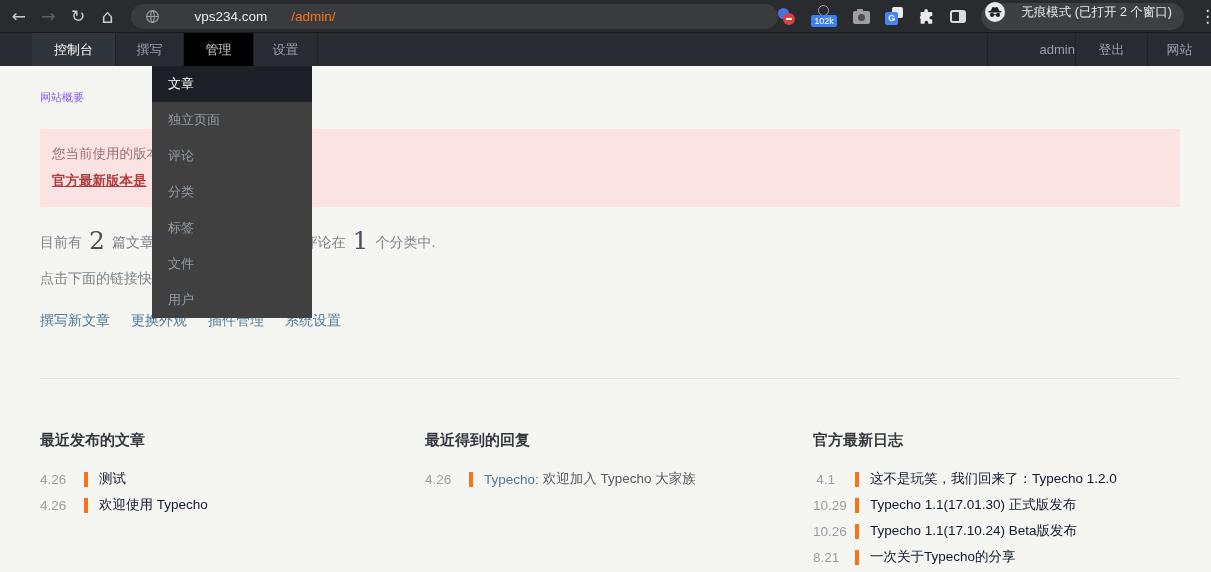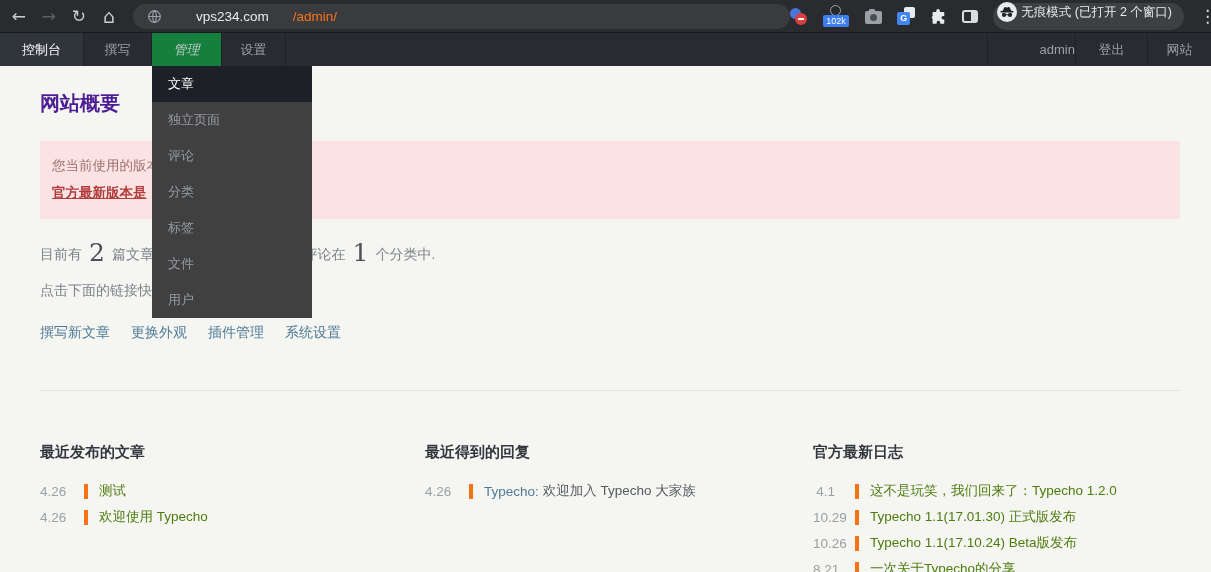--- a/index.html
+++ b/index.html
@@ -44,55 +44,55 @@
   }
   .ext-cam { width:17px; height:13px; background:#9aa0a6; border-radius:2px; position:relative; margin-top:2px; }
   .ext-cam::before { content:""; position:absolute; left:5px; top:3px; width:7px; height:7px; background:#4a4d52; border-radius:50%; }
   .ext-cam::after { content:""; position:absolute; top:-2px; left:4px; width:6px; height:3px; background:#9aa0a6; border-radius:1px; }
   .ext-gt { width:18px; height:18px; position:relative; }
   .ext-gt .back { position:absolute; right:0; top:0; width:11px; height:11px; background:#e8eaed; border-radius:2px; }
   .ext-gt .front { position:absolute; left:0; bottom:0; width:13px; height:13px; background:#4285f4; border-radius:2px; color:#fff; font-size:9px; font-weight:bold; text-align:center; line-height:13px; }
   .sidebar-ico { width:16px; height:13px; border:2px solid #dadce0; border-radius:3px; position:relative; }
   .sidebar-ico::after { content:""; position:absolute; right:0; top:0; width:5px; height:9px; background:#dadce0; }
   .incog-pill {
-    display:flex; align-items:center; gap:4px; background:#3d3f43;
+    display:flex; align-items:center; gap:16px; background:#3d3f43;
     border-radius:14px; height:27px; padding:0 12px 8px 4px;
     color:#e8eaed; font-size:12.5px; white-space:nowrap;
   }
   .menu-dots { font-family:"DejaVu Sans",sans-serif; color:#dadce0; font-size:17px; width:10px; overflow:hidden; }
 
   
-  .admin-bar { height:33px; background:#282b31; display:flex; font-size:13px; }
+  .admin-bar { height:33px; background:#282b31; display:flex; font-size:13px;padding-left:32px; }
   .tab {
     line-height:33px; text-align:center; color:#9aa0a8;
     border-right:1px solid #1e2126; cursor:default; white-space:nowrap;
   }
   .tab.t1 { width:84px; }
   .tab.t2 { width:68px; }
   .tab.t3 { width:70px; }
   .tab.t4 { width:64px; }
   .tab.current { background:#30343b; color:#ffffff; }
-  .tab.open { background:#15803d; color:#c6cad0;font-style:italic; }
+  .tab.open { background:#000000; color:#c6cad0; }
   .admin-spacer { flex:1; }
   .tab.right { border-right:none; border-left:1px solid #1e2126; }
   .tab.r1 { width:88px;text-align:right; }
   .tab.r2 { width:72px; }
   .tab.r3 { width:64px; }
 
   
   .dropdown {
     position:absolute; left:152px; top:66px; width:160px;
     background:#404040; z-index:50;
   }
   .dd-item { height:36px; line-height:36px; padding-left:16px; color:#959ba4; font-size:13px; }
   .dd-item.active { color:#ffffff; background:#1d2026; }
 
   
   .content { padding:0 31px 0 40px; position:relative; }
-  .page-title { font-size:20px; color:#4c1d95; font-weight:bold; margin:24px 0 0 0; }
+  .page-title { font-size:11px; color:#8b5cf6; font-weight:normal; margin:24px 0 0 0; }
   .alert {
     margin-top:24px; background:#fbe3e4; padding:16px 12px 17px 12px;
   }
   .alert-line1 { color:#9c6f6f; font-size:13.5px; line-height:17px; }
   .alert-link {
     display:inline-block; margin-top:10px; color:#b23b3b; font-weight:bold;
     text-decoration:underline; font-size:13.5px; cursor:pointer;
   }
   .summary { margin-top:16px; color:#7e838a; font-size:14px; }
   .summary .line { line-height:36px; }
@@ -107,21 +107,21 @@
   .col h3 { font-size:15px; color:#33383e; margin:0 0 16px 0; font-weight:bold; }
   .col.c1 { width:385px; }
   .col.c2 { width:388px; }
   .col.c3 { flex:1; }
   .row { display:flex; align-items:center; height:26px; font-size:13.5px; }
   .rdate {
     width:48px; text-align:right; color:#9aa0a3; padding-right:20px;
     border-right:4px solid #f97316; line-height:15px; flex-shrink:0;
   }
   .c3 .rdate { width:46px; }
-  .rlink { padding-left:11px; color:#4d7c0f; cursor:pointer; white-space:nowrap;text-align:right; }
+  .rlink { padding-left:11px; color:#0f172a; cursor:pointer; white-space:nowrap;text-align:right; }
   .rauthor { padding-left:11px; color:#4f7b96; cursor:pointer; white-space:nowrap; }
   .rtext { color:#565b61; white-space:nowrap; padding-left:4px; }
 </style>
 </head>
 <body>
 
 <div class="browser-bar">
   <span class="nav-ico">←</span>
   <span class="nav-ico disabled">→</span>
   <span class="nav-ico">↻</span>

